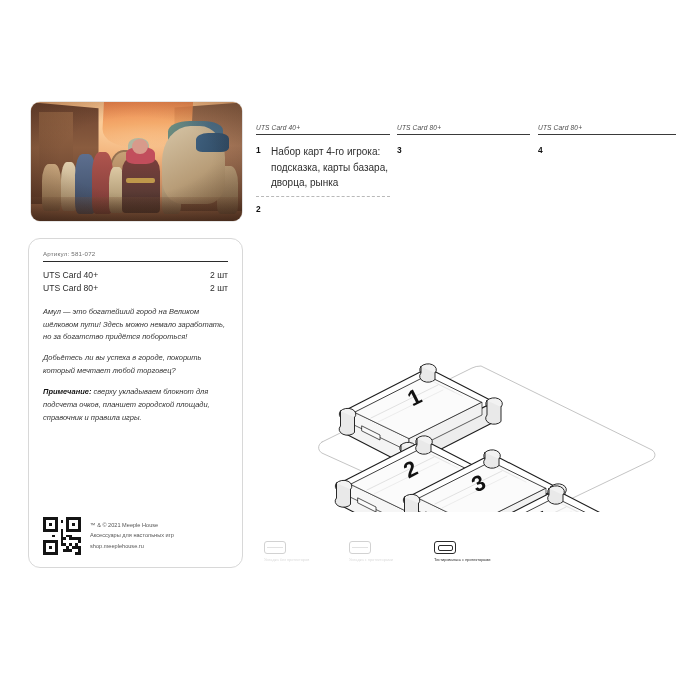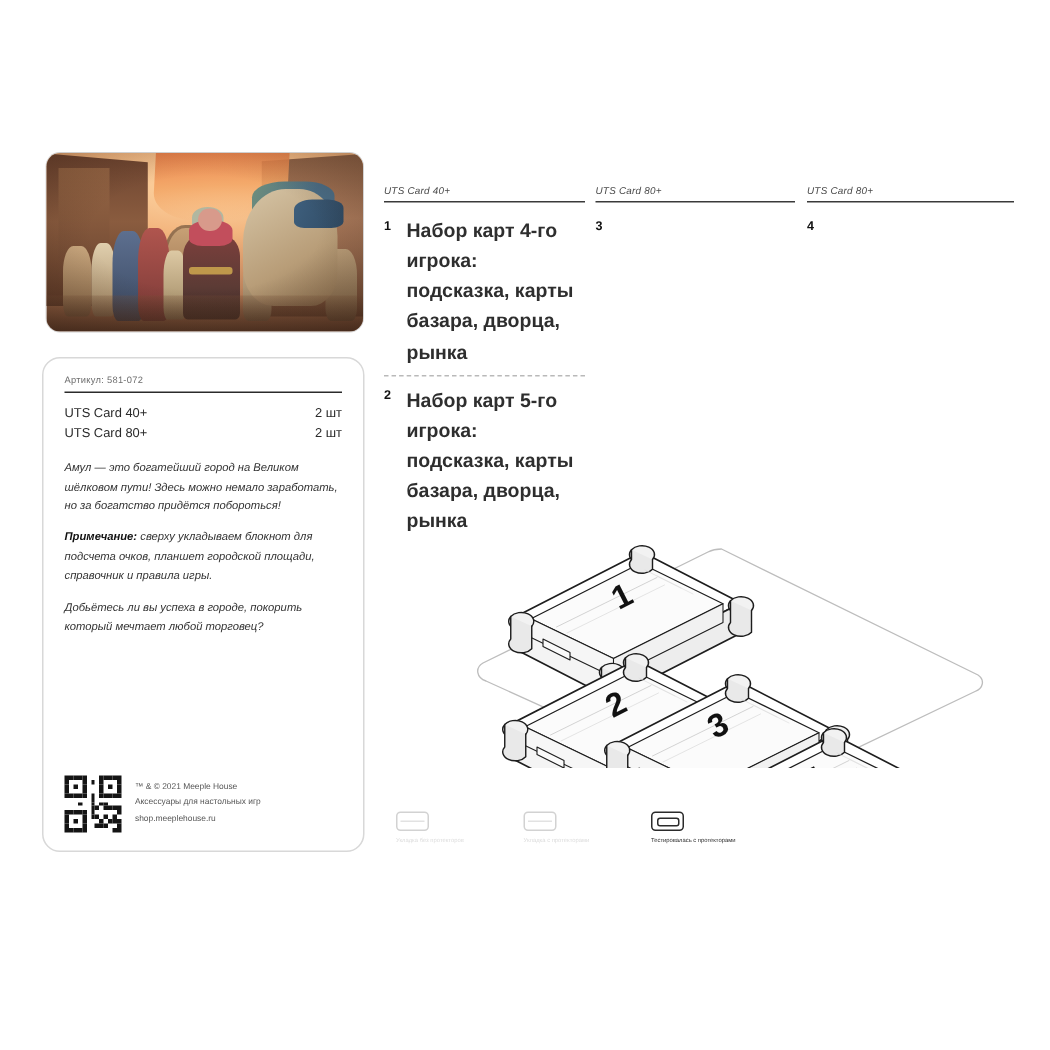--- a/index.html
+++ b/index.html
@@ -224,24 +224,23 @@
     padding-top: 6px;
   }
   .co-num {
     font-size: 8.4px;
     font-weight: bold;
     color: #111;
     min-width: 8px;
     line-height: 1.5;
   }
   .co-text {
-    font-size: 13px;
+    font-size: 10px;
     line-height: 1.55;
     color: #2e2e2e;
-    font-weight: bold;
   }
 
   #callout-1 { left: 256px; width: 134px; }
   #callout-2 { left: 397px; width: 133px; }
   #callout-3 { left: 538px; width: 138px; }
 
   
   .iso {
     position: absolute;
     left: 300px;
@@ -331,22 +330,22 @@
     <div class="qty-row">
       <span class="qty-name">UTS Card 40+</span>
       <span class="qty-val">2 шт</span>
     </div>
     <div class="qty-row">
       <span class="qty-name">UTS Card 80+</span>
       <span class="qty-val">2 шт</span>
     </div>
 
     <p class="desc">Амул — это богатейший город на Великом шёлковом пути! Здесь можно немало заработать, но за богатство придётся побороться!</p>
+    <p class="desc">Добьётесь ли вы успеха в городе, покорить который мечтает любой торговец?</p>
     <p class="desc"><b>Примечание:</b><span> сверху укладываем блокнот для подсчета очков, планшет городской площади, справочник и правила игры.</span></p>
-    <p class="desc">Добьётесь ли вы успеха в городе, покорить который мечтает любой торговец?</p>
 
     <div class="footer">
       <div class="qr" id="qr">
           <i class="on"></i>
           <i class="on"></i>
           <i class="on"></i>
           <i class="on"></i>
           <i class="on"></i>
           <i></i>
           <i></i>
@@ -522,21 +521,20 @@
   </div>
 
   <div class="callout" id="callout-1">
     <div class="co-head">UTS Card 40+</div>
     <div class="co-item">
       <div class="co-num">1</div>
       <div class="co-text">Набор карт 4-го игрока: подсказка, карты базара, дворца, рынка</div>
     </div>
     <div class="co-item">
       <div class="co-num">2</div>
-      <div class="co-text">Набор карт 5-го игрока: подсказка, карты базара, дворца, рынка</div>
     </div>
   </div>
 
   <div class="callout" id="callout-2">
     <div class="co-head">UTS Card 80+</div>
     <div class="co-item">
       <div class="co-num">3</div>
     </div>
   </div>
 

